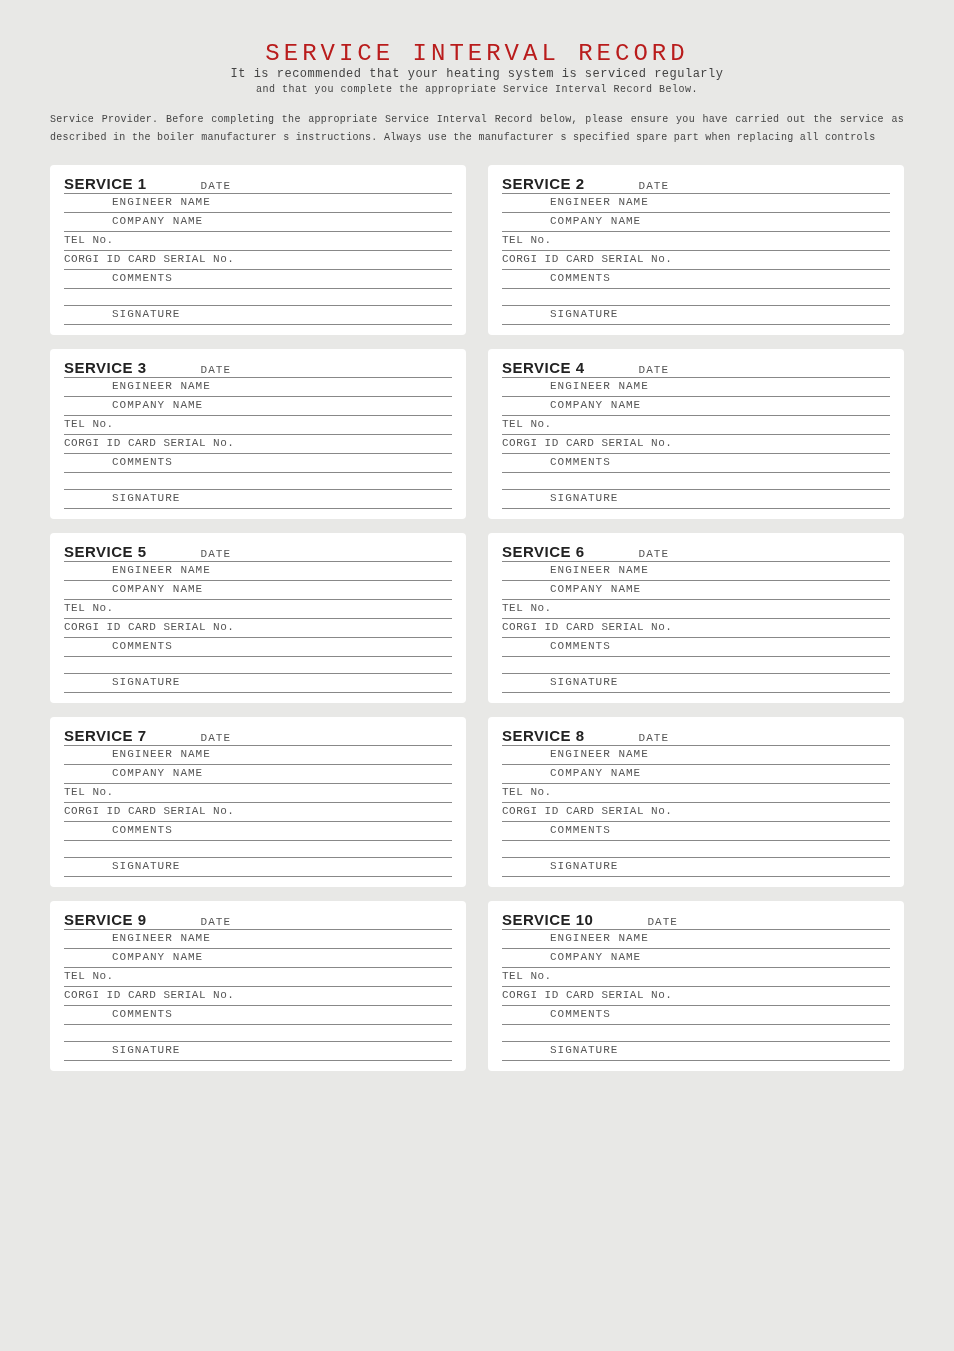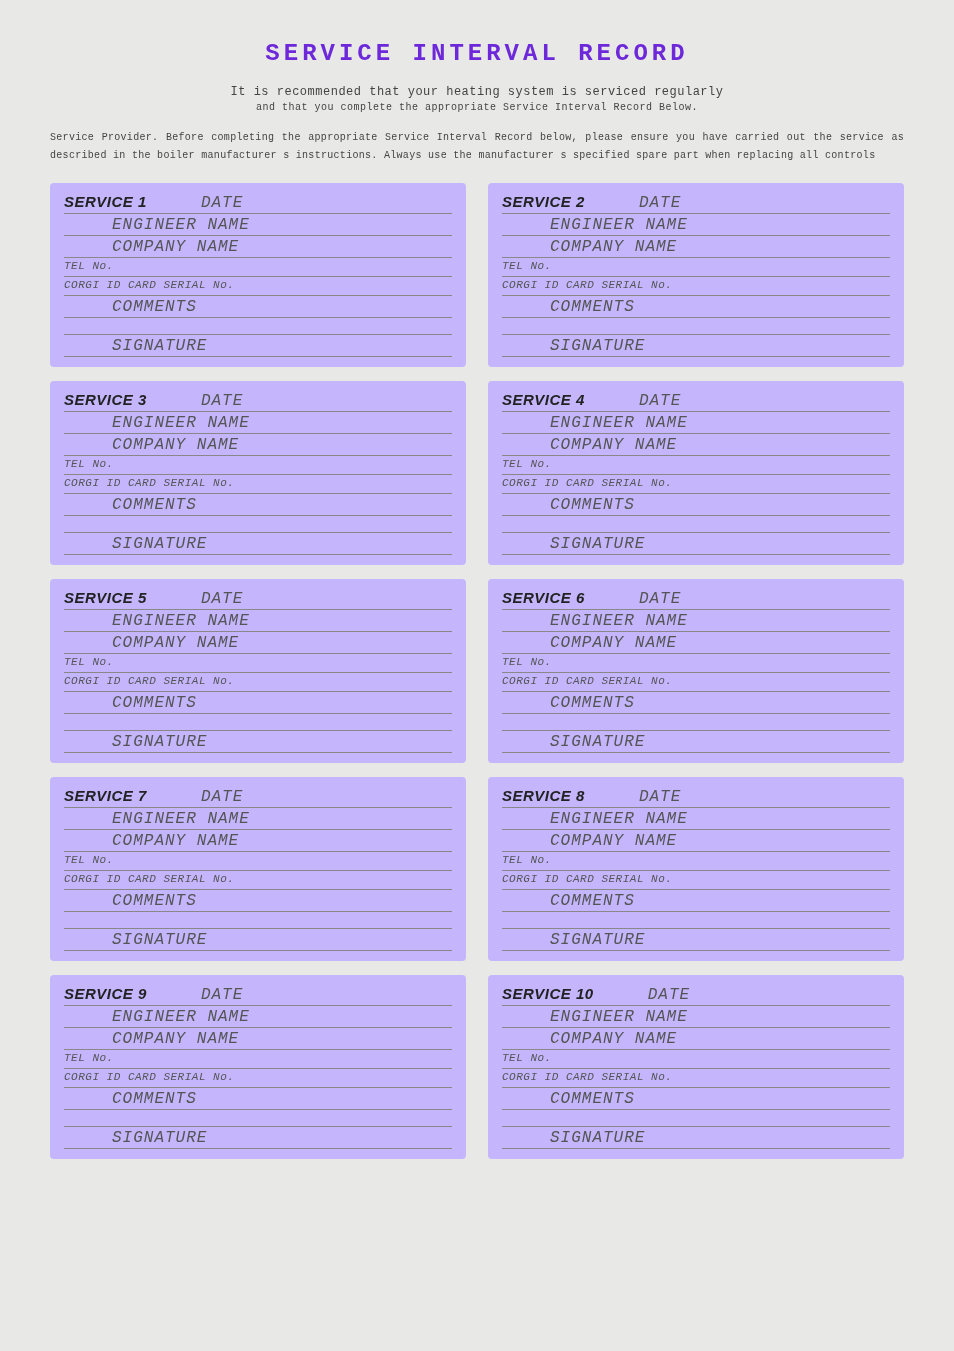--- a/index.html
+++ b/index.html
@@ -7,23 +7,22 @@
     background: #e8e8e6;
     padding: 40px 50px;
     font-family: "Courier New", monospace;
     color: #333;
     width: 954px;
   }
   .title {
     text-align: center;
     letter-spacing: 4px;
     font-size: 24px;
-    font-weight: bold;
-    color: #6d28d9;
-    margin-bottom: 18px;
+    font-weight: normal;
+    color: #b91c1c;
   }
   .subtitle {
     text-align: center;
     font-size: 12px;
     letter-spacing: 0.5px;
     color: #444;
     margin-bottom: 3px;
     font-family: "Courier New", monospace;
   }
   .subtitle2 {
@@ -41,24 +40,23 @@
     margin-bottom: 18px;
     text-align: justify;
     margin-top: 10px;
   }
   .grid {
     display: grid;
     grid-template-columns: 1fr 1fr;
     gap: 14px 22px;
   }
   .service-block {
-    background: #c4b5fd;
+    background: #ffffff;
     border-radius: 4px;
     padding: 8px 14px 10px 14px;
-    font-style: italic;
   }
   .row {
     border-bottom: 1px solid #888;
     padding: 2px 0 1px 0;
     display: flex;
     align-items: baseline;
     min-height: 19px;
   }
   .row.blank {
     min-height: 17px;
@@ -66,21 +64,21 @@
   .svc-head {
     font-family: Arial, Helvetica, sans-serif;
     font-weight: 900;
     font-size: 15px;
     letter-spacing: 0.5px;
     color: #222;
     margin-right: 6px;
   }
   .label {
     font-family: "Courier New", monospace;
-    font-size: 16px;
+    font-size: 11px;
     letter-spacing: 1px;
     color: #555;
     white-space: nowrap;
     padding-left: 48px;
   }
   .label-small {
     font-family: "Courier New", monospace;
     font-size: 11px;
     letter-spacing: 0.5px;
     color: #555;

